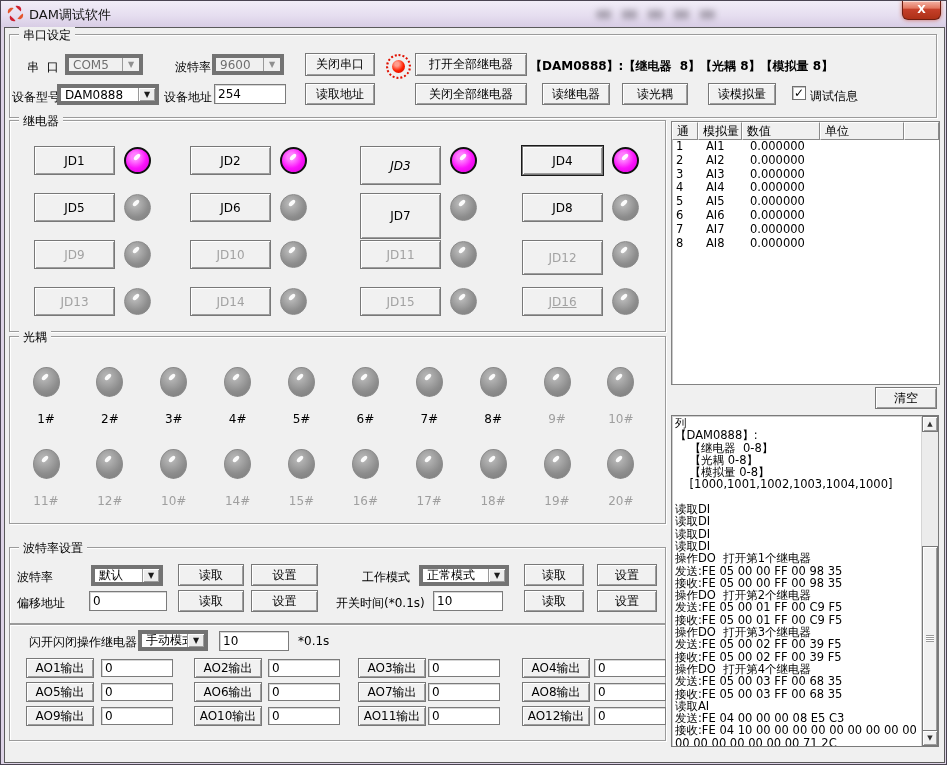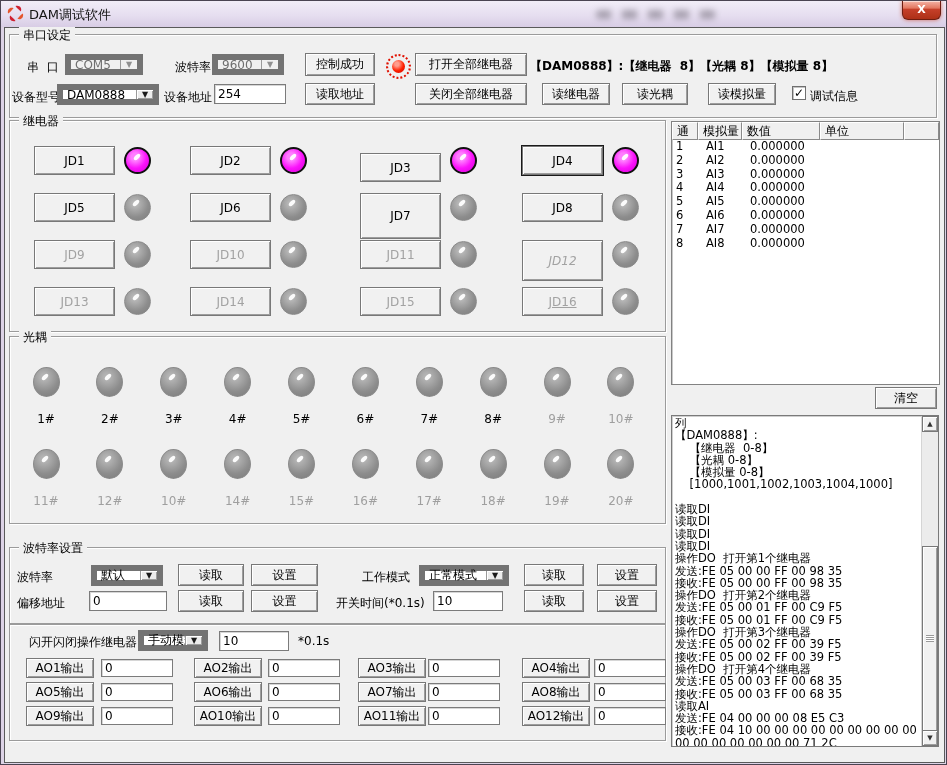--- a/index.html
+++ b/index.html
@@ -21,21 +21,21 @@
   .client{position:absolute;left:3px;top:26px;width:941px;height:736px;background:#f0f0f0;border:1px solid #5a5a5a}
   .group{position:absolute;border:1px solid #9b9b9b;box-shadow:inset 1px 1px 0 #fff,1px 1px 0 #fff}
   .gtitle{position:absolute;top:-8px;left:9px;background:#f0f0f0;padding:0 4px;font-size:12px;color:#000;white-space:pre}
   .lbl{position:absolute;font-size:12px;color:#000;white-space:pre}
   .lbl.dim{color:#9f9f9f}
   .btn{position:absolute;font-family:"DejaVu Sans",sans-serif;font-size:12px;color:#000;background:#f1f1f1;
     border:1px solid #787878;box-shadow:inset 1px 1px 0 #fff,inset -1px -1px 0 #9d9d9d;
     text-align:center;padding:0;cursor:pointer}
   .btn.disabled{color:#a2a2a2}
   .btn.focused{box-shadow:inset 1px 1px 0 #fff,inset -1px -1px 0 #9d9d9d,0 0 0 1px #1a1a1a}
-  .combo{position:absolute;height:21px;background:#fff;border:6px solid #737373;display:flex;align-items:center}
+  .combo{position:absolute;height:21px;background:#fff;border:4px solid #737373;display:flex;align-items:center}
   .combo .ctext{flex:1;padding-left:4px;font-size:12px;white-space:nowrap;overflow:hidden;color:#000}
   .combo .carrow{width:17px;align-self:stretch;background:#ececec;border-left:1px solid #9a9a9a;
     box-shadow:inset 1px 1px 0 #fff,inset -1px -1px 0 #9d9d9d;display:flex;align-items:center;justify-content:center;
     font-size:8px;color:#1a1a1a;cursor:pointer}
   .combo.disabled{background:#f0f0f0}
   .combo.disabled .ctext{color:#6f6f6f}
   .combo.disabled .carrow{color:#909090;box-shadow:none;background:#f0f0f0}
   .tinput{position:absolute;height:20px;background:#fff;border:1px solid #7b7b7b;box-shadow:inset 1px 1px 0 #d6d6d6;
     font-family:"DejaVu Sans",sans-serif;font-size:12px;color:#000;padding-left:3px}
   .checkbox{position:absolute;width:14px;height:14px;background:#fff;border:1px solid #6f6f6f;
@@ -116,21 +116,21 @@
       <span class="lbl" style="left:17px;top:24px">串  口</span>
       <div class="combo disabled" style="left:55px;top:19px;width:78px">
         <span class="ctext">COM5</span>
         <span class="carrow">▼</span>
       </div>
       <span class="lbl" style="left:165px;top:24px">波特率</span>
       <div class="combo disabled" style="left:202px;top:19px;width:72px">
         <span class="ctext">9600</span>
         <span class="carrow">▼</span>
       </div>
-      <button class="btn" style="left:295px;top:18px;width:70px;height:23px">控制成功</button>
+      <button class="btn" style="left:295px;top:18px;width:70px;height:23px">关闭串口</button>
       <div id="serial-red-led"></div>
       <button class="btn" style="left:405px;top:18px;width:112px;height:23px">打开全部继电器</button>
       <span class="lbl" style="left:520px;top:23px;font-weight:bold">【DAM0888】:【继电器  8】【光耦 8】【模拟量 8】</span>
 
       <span class="lbl" style="left:2px;top:54px">设备型号</span>
       <div class="combo" style="left:47px;top:49px;width:102px">
         <span class="ctext">DAM0888</span>
         <span class="carrow">▼</span>
       </div>
       <span class="lbl" style="left:154px;top:54px">设备地址</span>
@@ -144,39 +144,39 @@
       <span class="lbl" style="left:800px;top:53px">调试信息</span>
     </div>
 
     <div class="group" id="relay-group" style="left:4px;top:92px;width:657px;height:212px">
       <span class="gtitle">继电器</span>
       <div id="relay-grid">
           <button class="btn jd" style="left: 24px; top: 25px; width: 81px; height: 29px;">JD1</button>
           <span class="led on" style="left: 114px; top: 26px;"></span>
           <button class="btn jd" style="left: 180px; top: 25px; width: 81px; height: 29px;">JD2</button>
           <span class="led on" style="left: 270px; top: 26px;"></span>
-          <button class="btn jd" style="left: 350px; top: 32px; width: 81px; height: 29px;">JD3</button>
+          <button class="btn jd" style="left: 350px; top: 25px; width: 81px; height: 39px; font-style: italic;">JD3</button>
           <span class="led on" style="left: 440px; top: 26px;"></span>
           <button class="btn jd focused" style="left: 512px; top: 25px; width: 81px; height: 29px;">JD4</button>
           <span class="led on" style="left: 602px; top: 26px;"></span>
           <button class="btn jd" style="left: 24px; top: 72px; width: 81px; height: 29px;">JD5</button>
           <span class="led off" style="left: 114px; top: 73px;"></span>
           <button class="btn jd" style="left: 180px; top: 72px; width: 81px; height: 29px;">JD6</button>
           <span class="led off" style="left: 270px; top: 73px;"></span>
           <button class="btn jd" style="left: 350px; top: 72px; width: 81px; height: 46px;">JD7</button>
           <span class="led off" style="left: 440px; top: 73px;"></span>
           <button class="btn jd" style="left: 512px; top: 72px; width: 81px; height: 29px;">JD8</button>
           <span class="led off" style="left: 602px; top: 73px;"></span>
           <button class="btn jd disabled" style="left: 24px; top: 119px; width: 81px; height: 29px;">JD9</button>
           <span class="led off" style="left: 114px; top: 120px;"></span>
           <button class="btn jd disabled" style="left: 180px; top: 119px; width: 81px; height: 29px;">JD10</button>
           <span class="led off" style="left: 270px; top: 120px;"></span>
           <button class="btn jd disabled" style="left: 350px; top: 119px; width: 81px; height: 29px;">JD11</button>
           <span class="led off" style="left: 440px; top: 120px;"></span>
-          <button class="btn jd disabled" style="left: 512px; top: 119px; width: 81px; height: 41px; font-style: italic;">JD12</button>
+          <button class="btn jd disabled" style="left: 512px; top: 119px; width: 81px; height: 35px;">JD12</button>
           <span class="led off" style="left: 602px; top: 120px;"></span>
           <button class="btn jd disabled" style="left: 24px; top: 166px; width: 81px; height: 29px;">JD13</button>
           <span class="led off" style="left: 114px; top: 167px;"></span>
           <button class="btn jd disabled" style="left: 180px; top: 166px; width: 81px; height: 29px;">JD14</button>
           <span class="led off" style="left: 270px; top: 167px;"></span>
           <button class="btn jd disabled" style="left: 350px; top: 166px; width: 81px; height: 29px;">JD15</button>
           <span class="led off" style="left: 440px; top: 167px;"></span>
           <button class="btn jd disabled" style="left: 512px; top: 166px; width: 81px; height: 29px; text-decoration: underline;">JD16</button>
           <span class="led off" style="left: 602px; top: 167px;"></span>
         </div>

